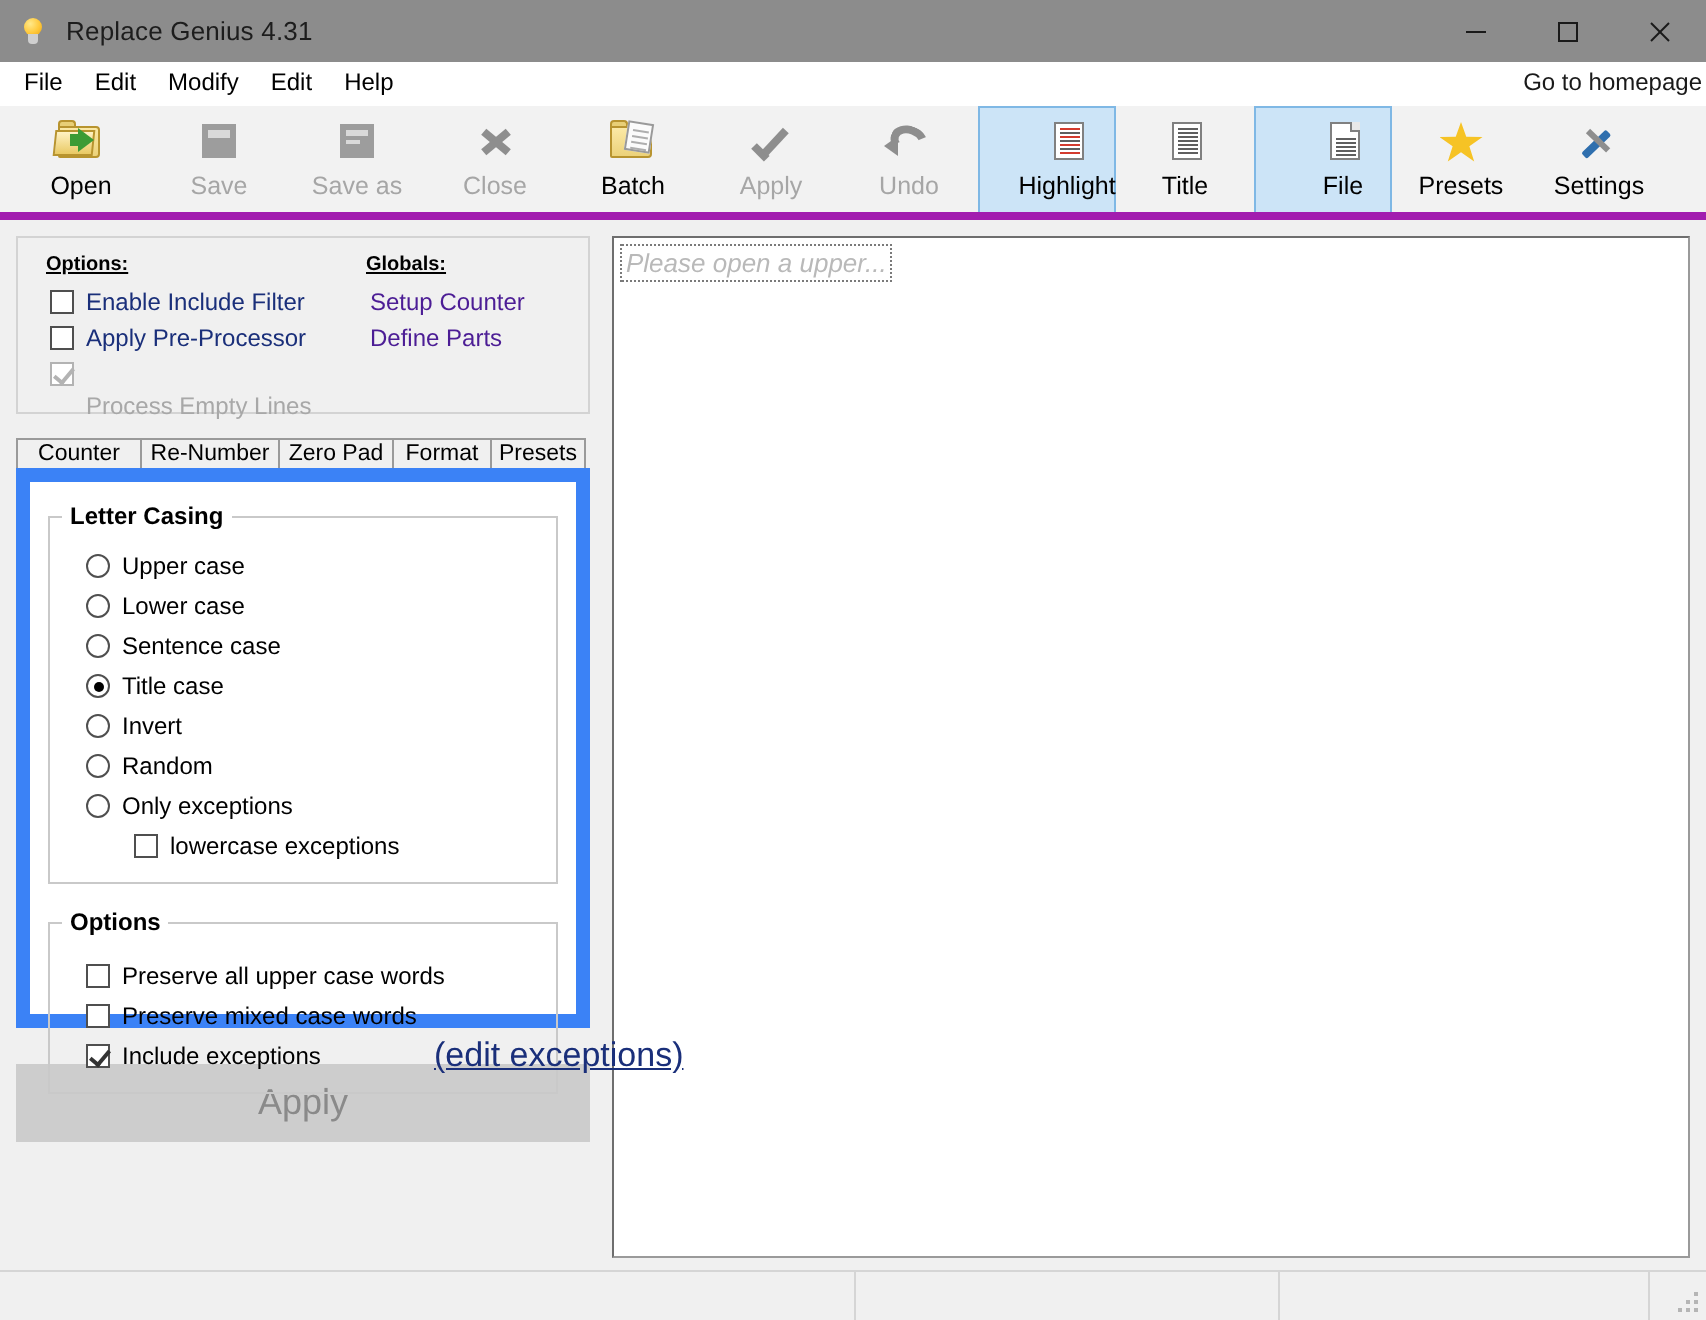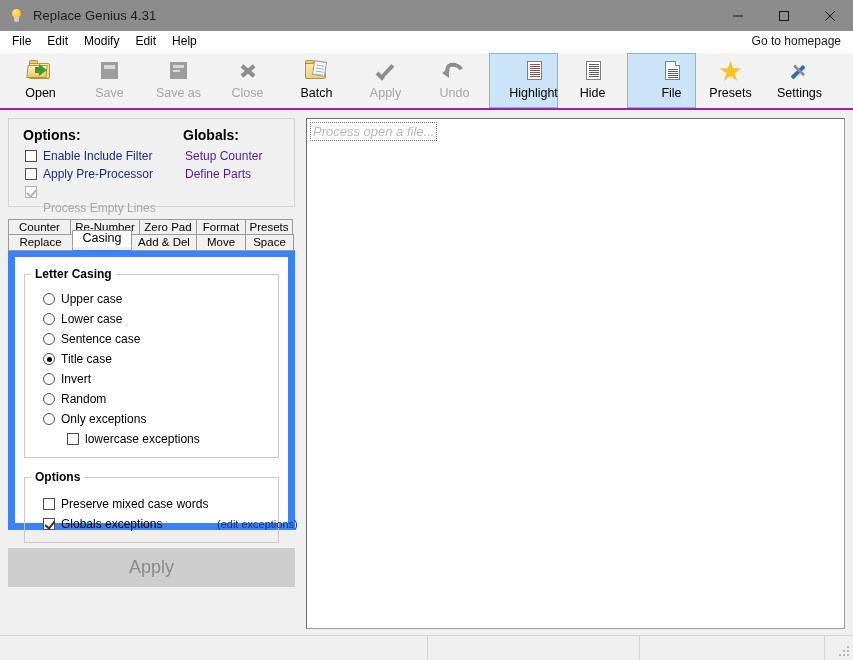--- a/index.html
+++ b/index.html
@@ -85,32 +85,32 @@
     padding: 0 8px;
     height: 21px;
     line-height: 21px;
     font-size: 12px;
     color: #000;
     white-space: nowrap;
   }
   .menu-item:first-child { margin-left: 4px; }
   .homepage-link {
     position: absolute;
-    right: 12px; top: 0;
+    right: 2px; top: 0;
     height: 21px; line-height: 21px;
     font-size: 12px;
     color: #1a1a1a;
     white-space: nowrap;
   }
 
   
   .toolbar {
     height: 57px;
     background: #f2f2f2;
-    border-bottom: 2px solid #a21caf;
+    border-bottom: 4px solid #a21caf;
     display: flex;
     align-items: stretch;
     flex: 0 0 auto;
     padding-left: 6px;
     box-sizing: border-box;
     overflow: hidden;
   }
   .tb-btn {
     width: 69px;
     height: 55px;
@@ -311,22 +311,23 @@
     width: 287px;
     height: 89px;
     padding: 8px 0 0 14px;
     box-sizing: border-box;
     display: flex;
   }
   .col-opts { width: 160px; }
   .col-globals { width: 110px; }
   .col-head {
     font-weight: bold;
-    font-size: 14px;
+    font-size: 10px;
     margin-bottom: 4px;
+    text-decoration: underline;
   }
   .opt-row {
     display: flex;
     align-items: center;
     height: 18px;
     margin-left: 2px;
   }
   .cbx {
     width: 12px; height: 12px;
     border: 1px solid #4f4f4f;
@@ -463,22 +464,23 @@
   .opts-rows .orow {
     display: flex;
     align-items: center;
     height: 20px;
     position: relative;
   }
   .edit-exceptions {
     position: absolute;
     left: 174px;
     color: #1a2f7a;
-    font-size: 11px;
+    font-size: 17px;
     white-space: nowrap;
+    text-decoration: underline;
   }
 
   .apply-btn {
     margin-top: 18px;
     width: 287px;
     height: 39px;
     background: #cdcdcd;
     border: none;
     color: #8a8a8a;
     font-size: 18px;
@@ -678,21 +680,21 @@
         <div class="doc">
           <i style="top:2px"></i>
             <i style="top:4px"></i>
             <i style="top:6px"></i>
           <i style="top:8px"></i>
             <i style="top:10px"></i>
             <i style="top:12px"></i>
             <i style="top:14px"></i>
         </div>
       </div>
-      <div class="tb-lbl">Hide</div>
+      <div class="tb-lbl">Title</div>
     </div>
 
     <div class="tb-btn sel">
       <div class="tb-ico">
         <div class="doc">
             <div class="docfold"></div>
           <i style="top:7px"></i>
             <i style="top:9px"></i>
             <i style="top:11px"></i>
             <i style="top:13px"></i>
@@ -757,27 +759,20 @@
         </div>
       </div>
 
       <div class="tabs-wrap">
         <div class="tabrow">
           <div class="tab" style="width:63px">Counter</div>
           <div class="tab" style="width:70px">Re-Number</div>
           <div class="tab" style="width:58px">Zero Pad</div>
           <div class="tab" style="width:50px">Format</div>
           <div class="tab" style="width:48px">Presets</div>
-        </div>
-        <div class="tabrow r2">
-          <div class="tab" style="width:65px">Replace</div>
-          <div class="tab active" style="width:60px">Casing</div>
-          <div class="tab" style="width:66px">Add &amp; Del</div>
-          <div class="tab" style="width:50px">Move</div>
-          <div class="tab" style="width:49px">Space</div>
         </div>
 
         <div class="tab-panel">
 
           <fieldset class="fs">
             <legend>Letter Casing</legend>
             <div class="radio-grid">
               <div class="rcol">
                 <div class="rrow">
                   <span class="rdo"></span>
@@ -815,40 +810,44 @@
               <span class="cbx"></span>
               <span class="rlbl">lowercase exceptions</span>
             </div>
           </fieldset>
 
           <fieldset class="fs">
             <legend>Options</legend>
             <div class="opts-rows">
               <div class="orow">
                 <span class="cbx"></span>
+                <span class="rlbl">Preserve all upper case words</span>
+              </div>
+              <div class="orow">
+                <span class="cbx"></span>
                 <span class="rlbl">Preserve mixed case words</span>
               </div>
               <div class="orow">
                 <span class="cbx chk"></span>
-                <span class="rlbl">Globals exceptions</span>
+                <span class="rlbl">Include exceptions</span>
                 <span class="edit-exceptions">(edit exceptions)</span>
               </div>
             </div>
           </fieldset>
 
         </div>
       </div>
 
       <div class="apply-btn">Apply</div>
 
     </div>
 
     <div class="main-pane">
       <div class="editor">
-        <div class="placeholder">Process open a file...</div>
+        <div class="placeholder">Please open a upper...</div>
       </div>
     </div>
 
   </div>
 
   <div class="statusbar">
     <div class="sb-seg" style="width:428px"></div>
     <div class="sb-seg" style="width:212px"></div>
     <div class="sb-seg" style="width:185px"></div>
     <div class="sb-seg" style="width:28px;border-right:none"></div>

